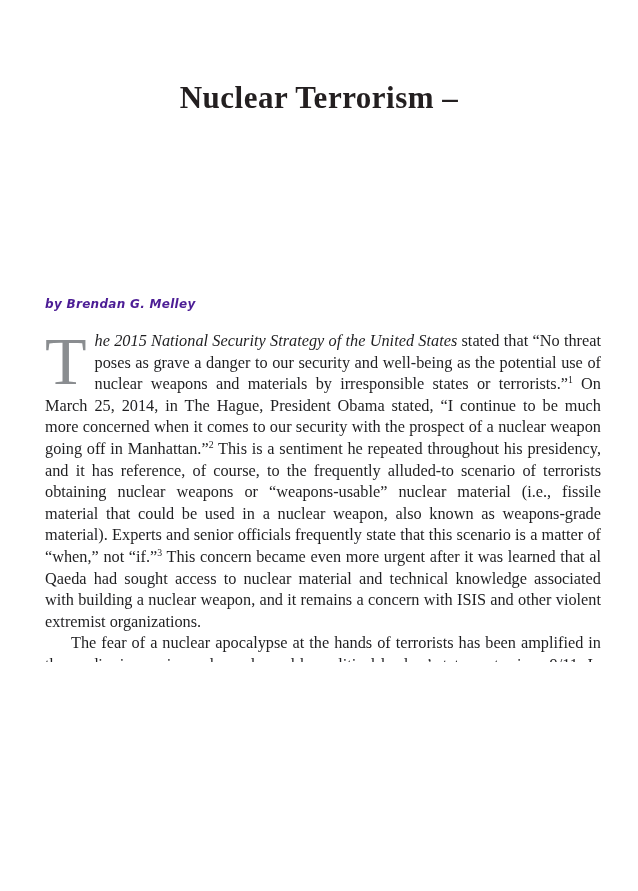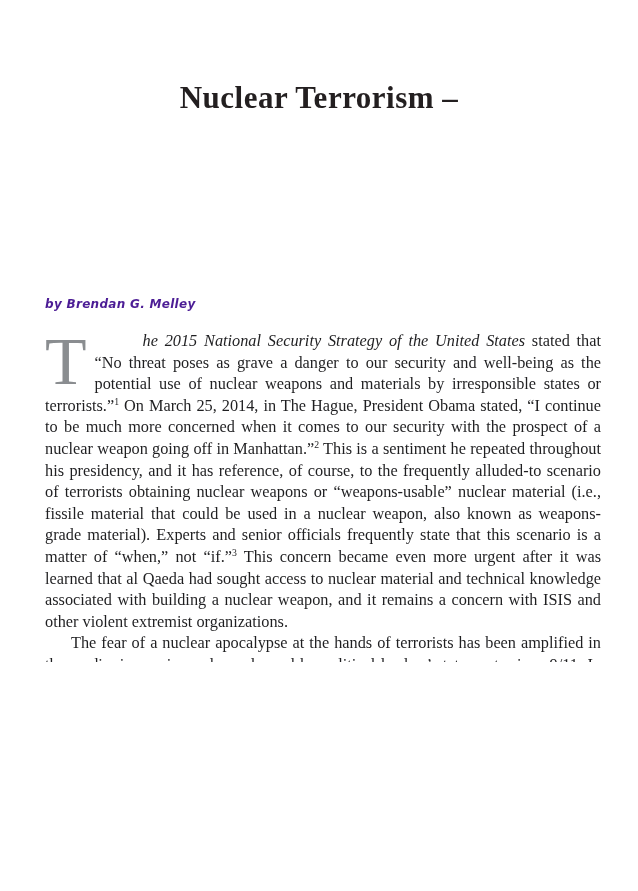--- a/index.html
+++ b/index.html
@@ -73,21 +73,21 @@
   .dropcap {
     float: left;
     font-family: "Liberation Serif", serif;
     font-size: 68px;
     line-height: 54px;
     padding-top: 4px;
     margin-right: 8px;
     color: #8a8d90;
     font-weight: normal;
   }
-  .italic { font-style: italic; margin-left: 48px; }
+  .italic { font-style: italic; }
   sup {
     font-size: 0.6em;
     line-height: 0;
     vertical-align: super;
   }
   
   .bio-box {
     position: absolute;
     top: 768px;
     left: 0;

